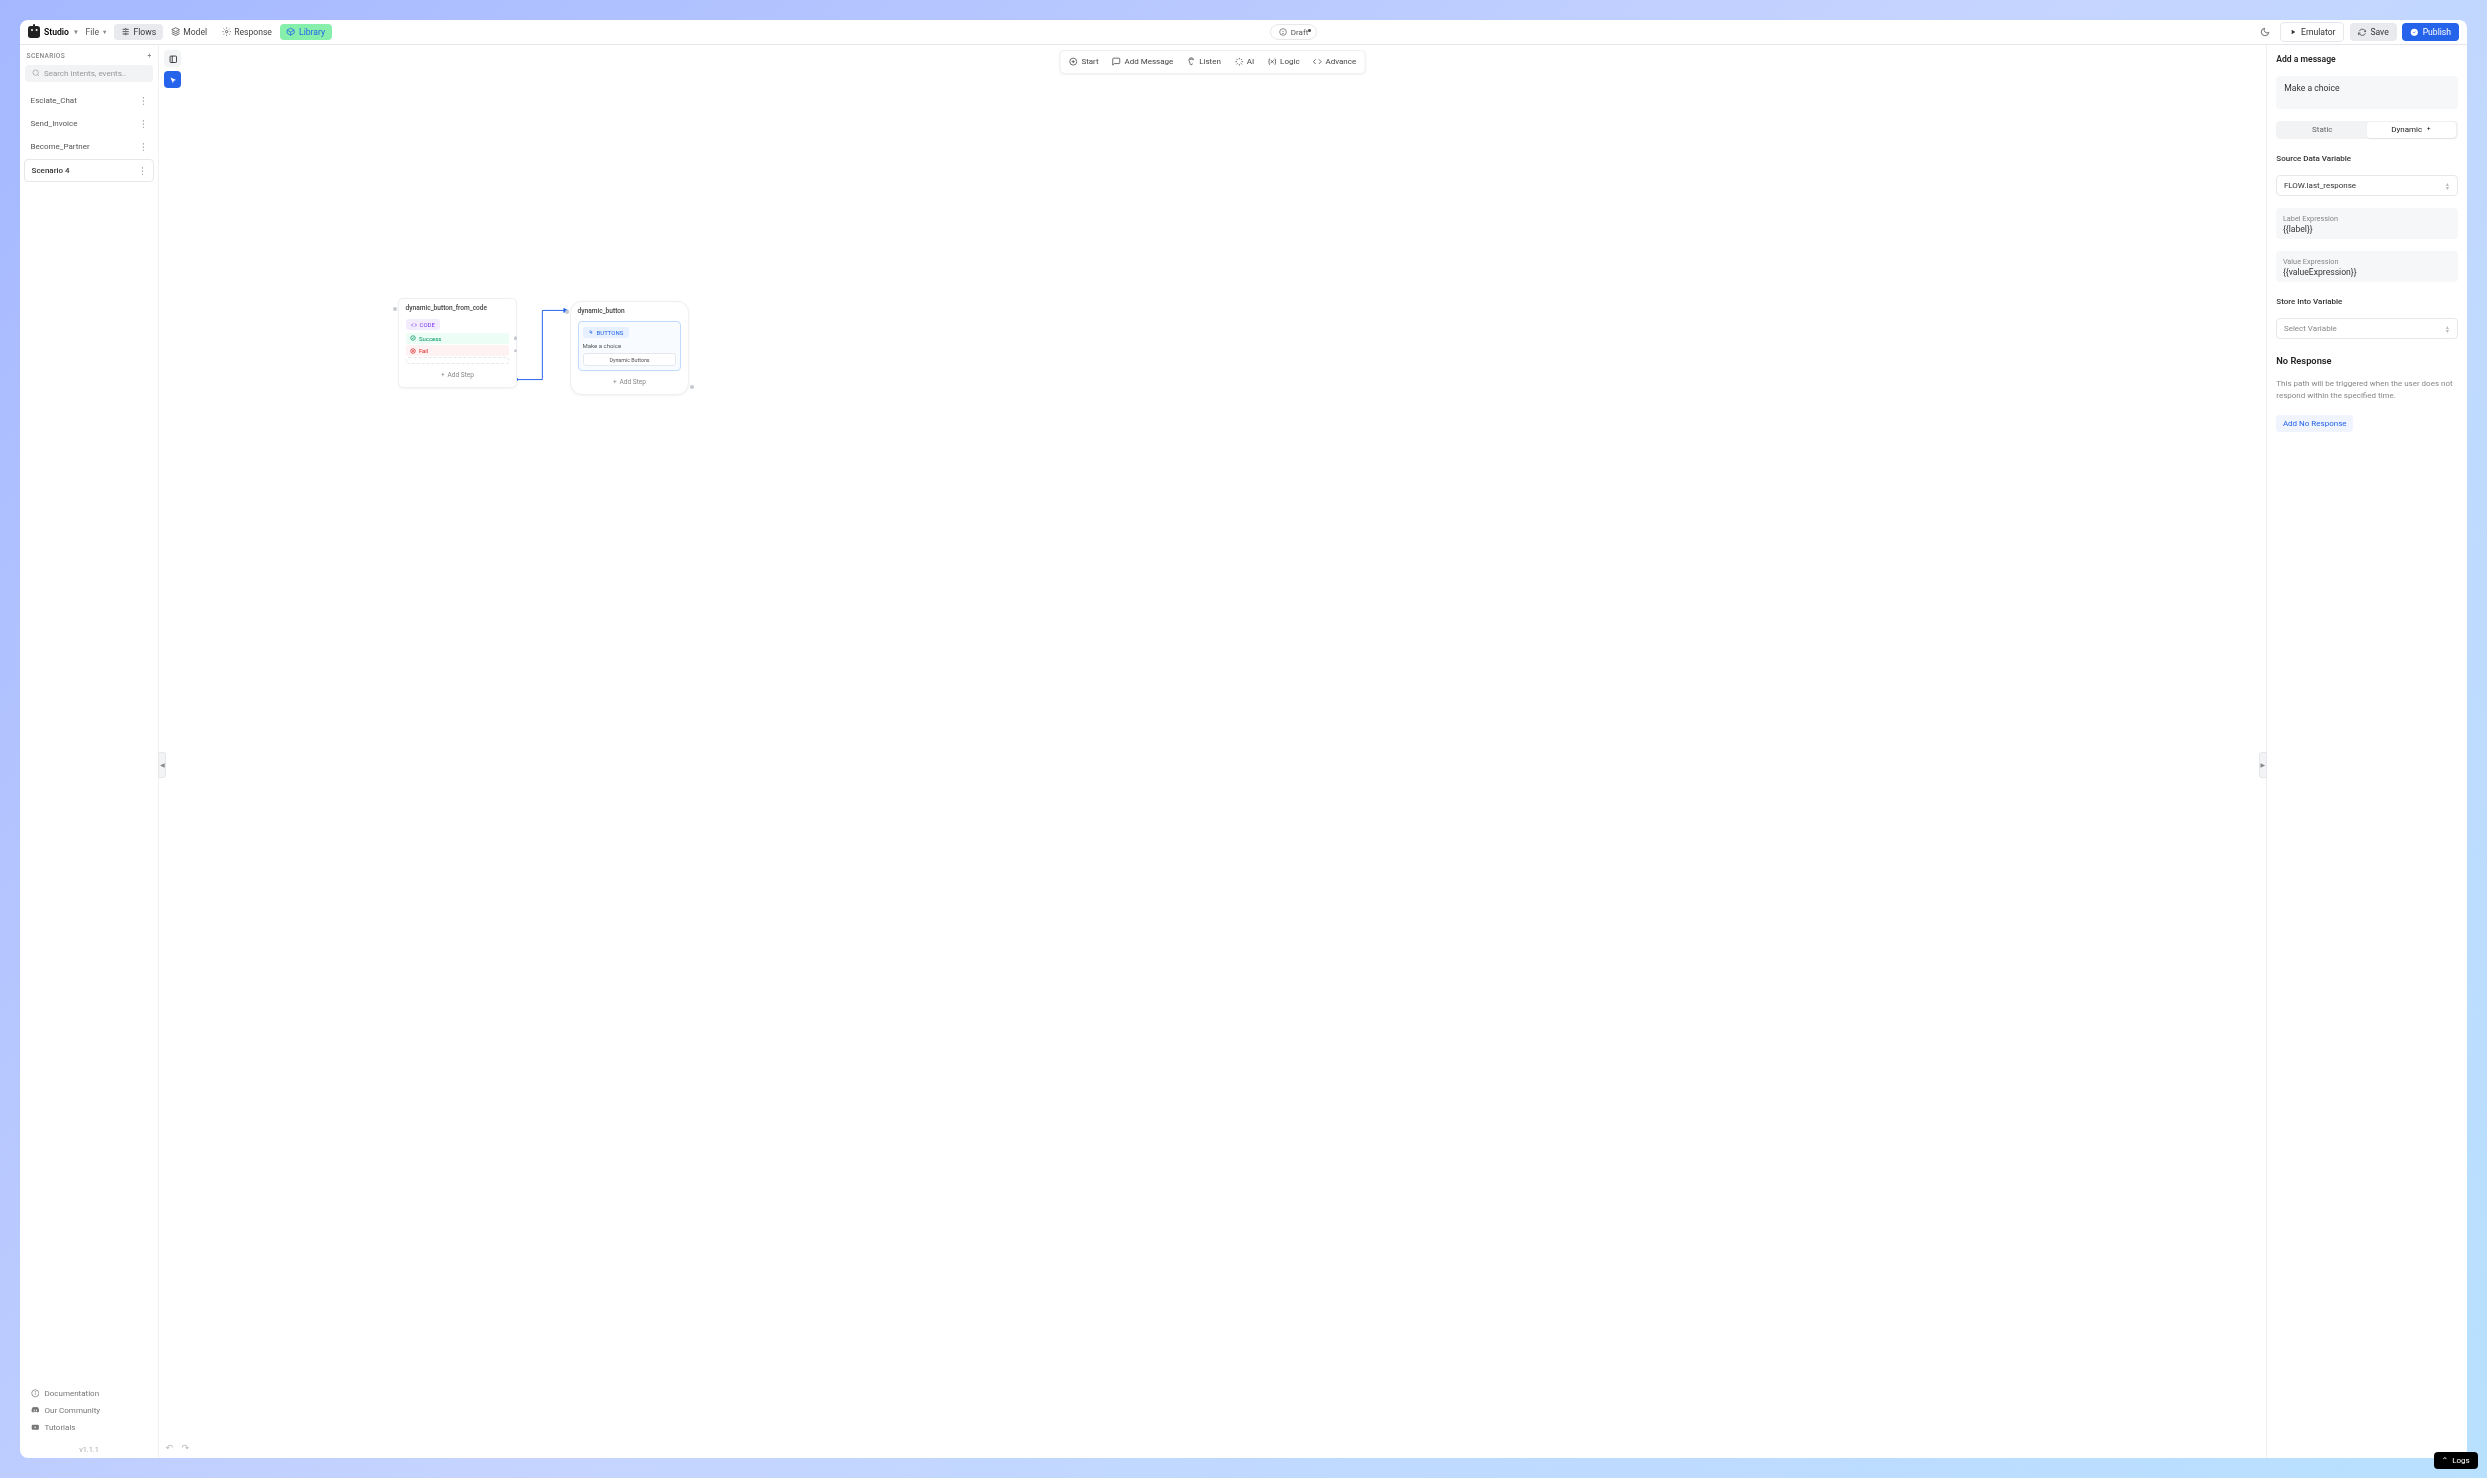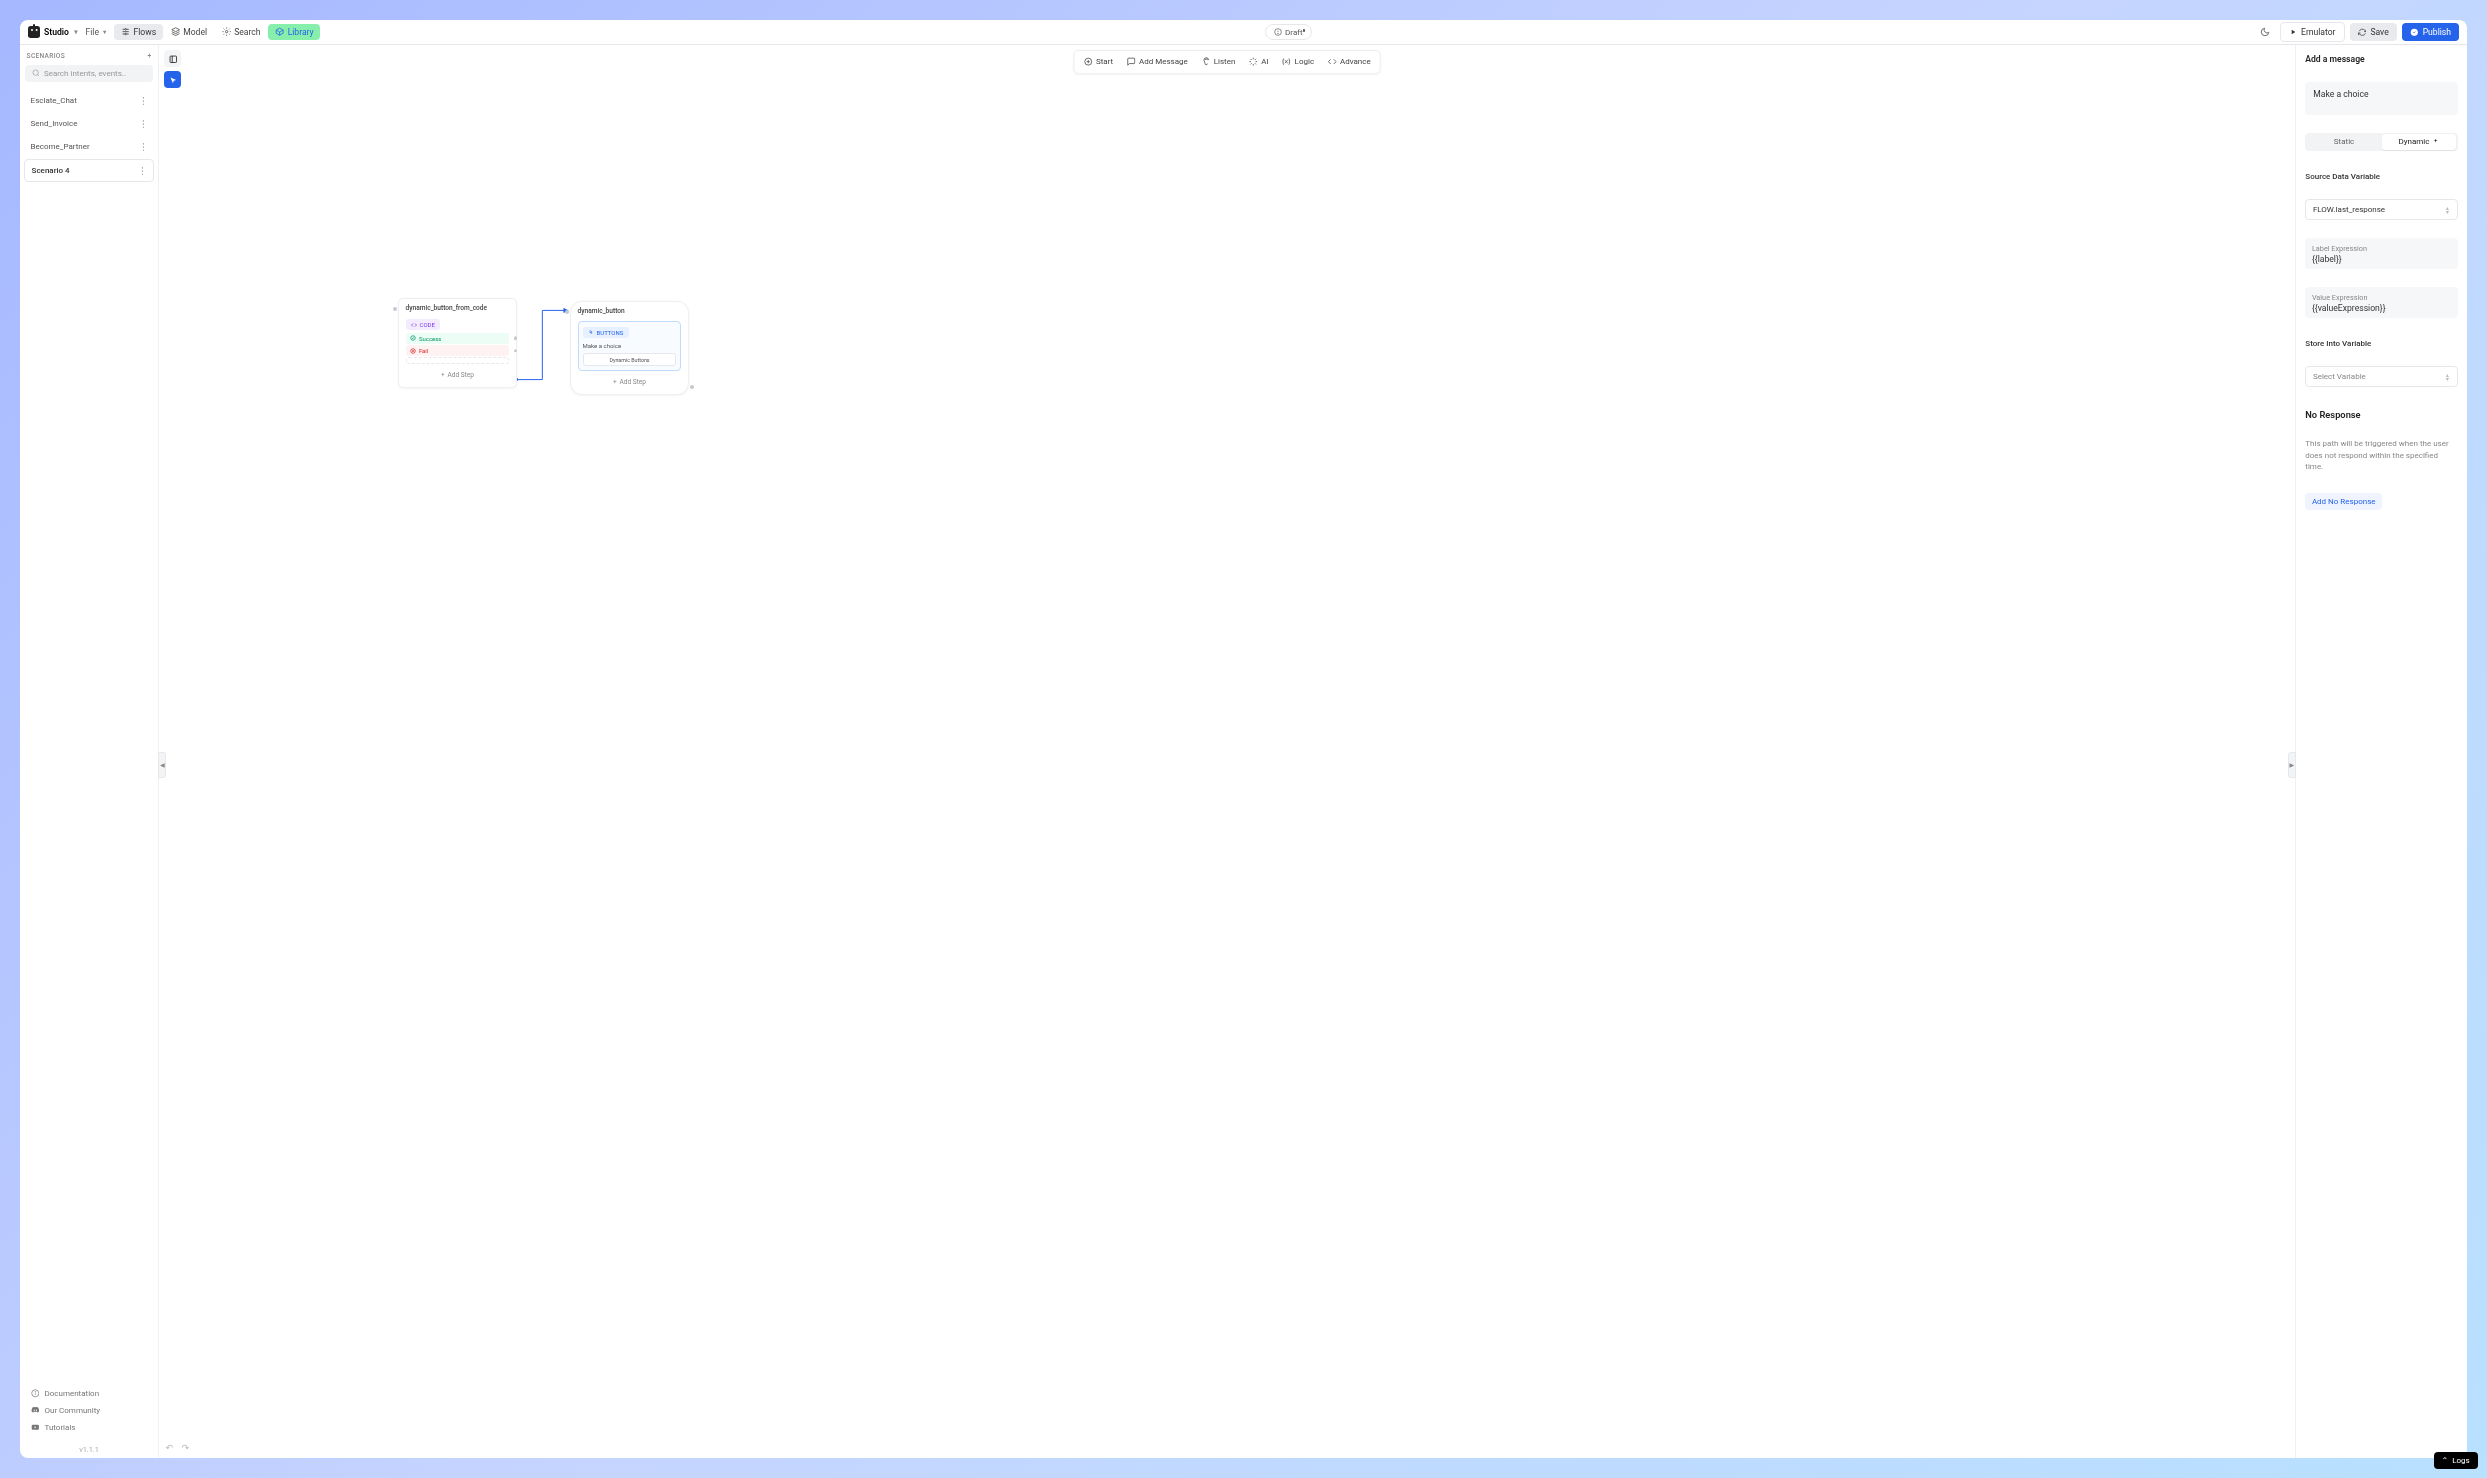--- a/index.html
+++ b/index.html
@@ -59,21 +59,21 @@
 .status-success { background: #ecfdf5; color: #059669; }
 .status-fail { background: #fef2f2; color: #dc2626; }
 .status-row .port { position: absolute; right: -8px; top: 50%; transform: translateY(-50%); width: 3.3px; height: 3.3px; border-radius: 50%; background: #c5c9d0; }
 .add-step { display: flex; align-items: center; justify-content: center; gap: 2.7px; margin: 4px 0 1.3px; padding: 2.7px; font-size: 6.6px; color: #888; cursor: pointer; }
 .btn-chip-body { border: 0.7px solid #bfdbfe; border-radius: 4px; padding: 4px; background: #f8fbff; }
 .btn-chip { display: inline-flex; align-items: center; gap: 2.7px; background: #e6f0ff; color: #2563eb; font-size: 6px; padding: 2px 5.3px; border-radius: 2.7px; margin-bottom: 4px; }
 .choice-text { font-size: 6px; color: #555; margin-bottom: 4px; }
 .dyn-btn-box { border: 0.7px solid #e5e7eb; border-radius: 2.7px; background: #fff; text-align: center; padding: 2.7px; font-size: 5.3px; color: #555; }
 .edge { position: absolute; pointer-events: none; }
 .undo-redo { position: absolute; bottom: 5.3px; left: 6.6px; display: flex; gap: 8px; color: #bbb; font-size: 9.3px; }
-.right-panel { width: 172px; border-left: 0.7px solid #eef0f2; padding: 9.3px 9.3px; overflow-y: auto; display: flex; flex-direction: column; gap: 18px; }
+.right-panel { width: 201px; border-left: 0.7px solid #eef0f2; padding: 9.3px 9.3px; overflow-y: auto; display: flex; flex-direction: column; gap: 12px; }
 .panel-title { font-size: 8.6px; font-weight: 600; color: #222; }
 .text-input { background: #f6f7f9; border-radius: 4px; padding: 6.6px 8px 16px 8px; font-size: 8.6px; color: #333; }
 .seg { display: flex; background: #f1f3f5; border-radius: 4px; padding: 1.3px; }
 .seg-item { flex: 1; text-align: center; padding: 3.3px; font-size: 8px; border-radius: 3.3px; color: #666; cursor: pointer; display: flex; align-items: center; justify-content: center; gap: 2.7px; }
 .seg-item.active { background: #fff; box-shadow: 0 0.7px 1.3px rgba(0,0,0,0.08); color: #222; }
 .field-label { font-size: 8px; font-weight: 500; color: #333; margin-top: 2.7px; }
 .select-box { border: 0.7px solid #e5e7eb; border-radius: 4px; padding: 5.3px 6.6px; font-size: 8px; color: #333; display: flex; align-items: center; justify-content: space-between; cursor: pointer; }
 .select-box.muted { color: #888; }
 .expr-box { background: #f6f7f9; border-radius: 4px; padding: 5.3px 6.6px; }
 .expr-label { font-size: 7.3px; color: #888; margin-bottom: 1.3px; }
@@ -111,21 +111,21 @@
         <svg viewBox="0 0 24 24" fill="none" stroke="currentColor" stroke-width="2">
             <path d="M12 2L2 7l10 5 10-5-10-5zM2 17l10 5 10-5M2 12l10 5 10-5"></path>
           </svg>
         <span>Model</span>
       </div>
       <div class="pill">
         <svg viewBox="0 0 24 24" fill="none" stroke="currentColor" stroke-width="2">
             <circle cx="12" cy="12" r="3"></circle>
             <path d="M12 1v3M12 20v3M4.2 4.2l2.1 2.1M17.7 17.7l2.1 2.1M1 12h3M20 12h3M4.2 19.8l2.1-2.1M17.7 6.3l2.1-2.1"></path>
           </svg>
-        <span>Search</span>
+        <span>Response</span>
       </div>
       <div class="pill active-blue">
         <svg viewBox="0 0 24 24" fill="none" stroke="currentColor" stroke-width="2">
             <path d="M21 8l-9-5-9 5v8l9 5 9-5V8z"></path>
             <path d="M3 8l9 5 9-5M12 22V13"></path>
           </svg>
         <span>Library</span>
       </div>
     </div>
     <div class="spacer"></div>

